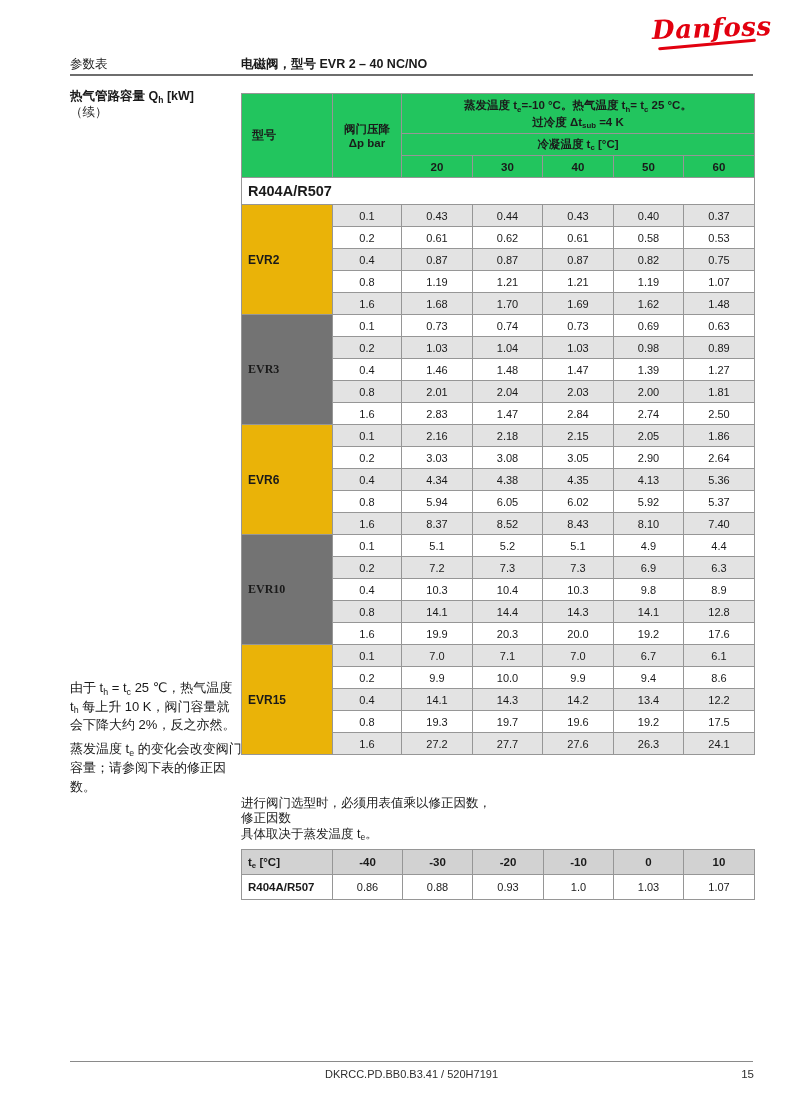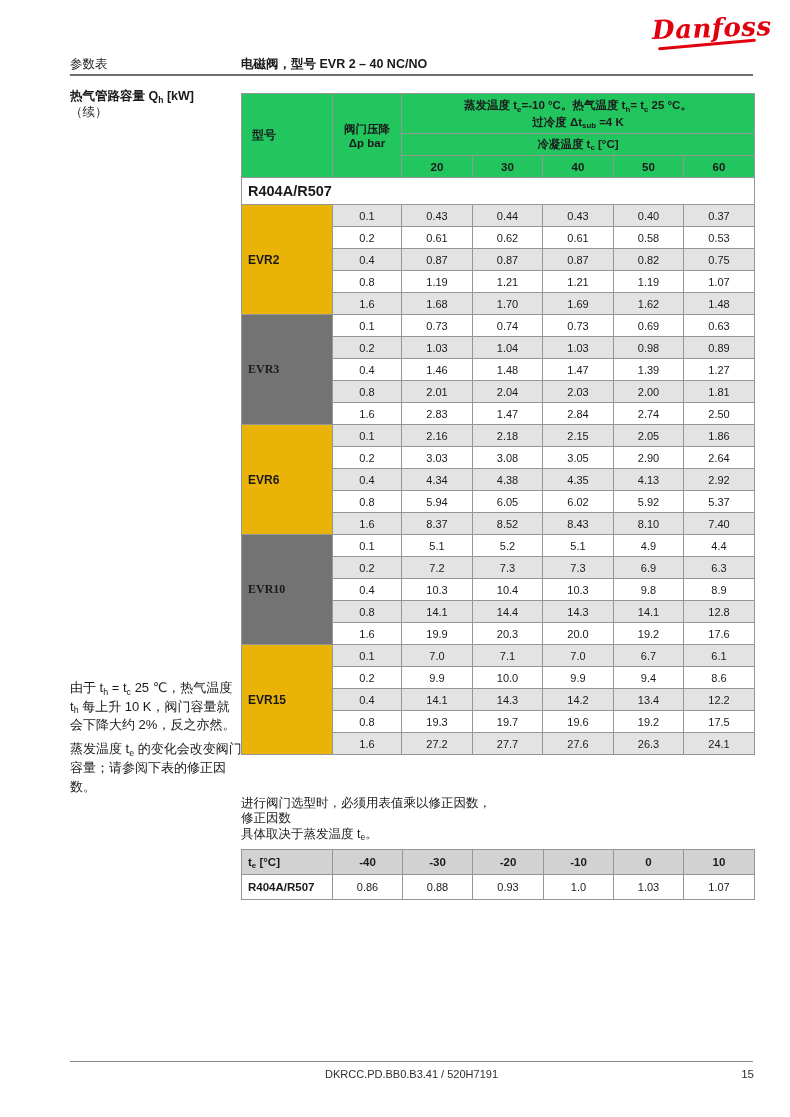--- a/index.html
+++ b/index.html
@@ -232,21 +232,21 @@
             <td class="val">3.05</td>
             <td class="val">2.90</td>
             <td class="val">2.64</td>
           </tr>
           <tr class="data-row shade">
             <td class="dp">0.4</td>
             <td class="val">4.34</td>
             <td class="val">4.38</td>
             <td class="val">4.35</td>
             <td class="val">4.13</td>
-            <td class="val">2.92</td>
+            <td class="val">5.36</td>
           </tr>
           <tr class="data-row plain">
             <td class="dp">0.8</td>
             <td class="val">5.94</td>
             <td class="val">6.05</td>
             <td class="val">6.02</td>
             <td class="val">5.92</td>
             <td class="val">5.37</td>
           </tr>
           <tr class="data-row shade">

